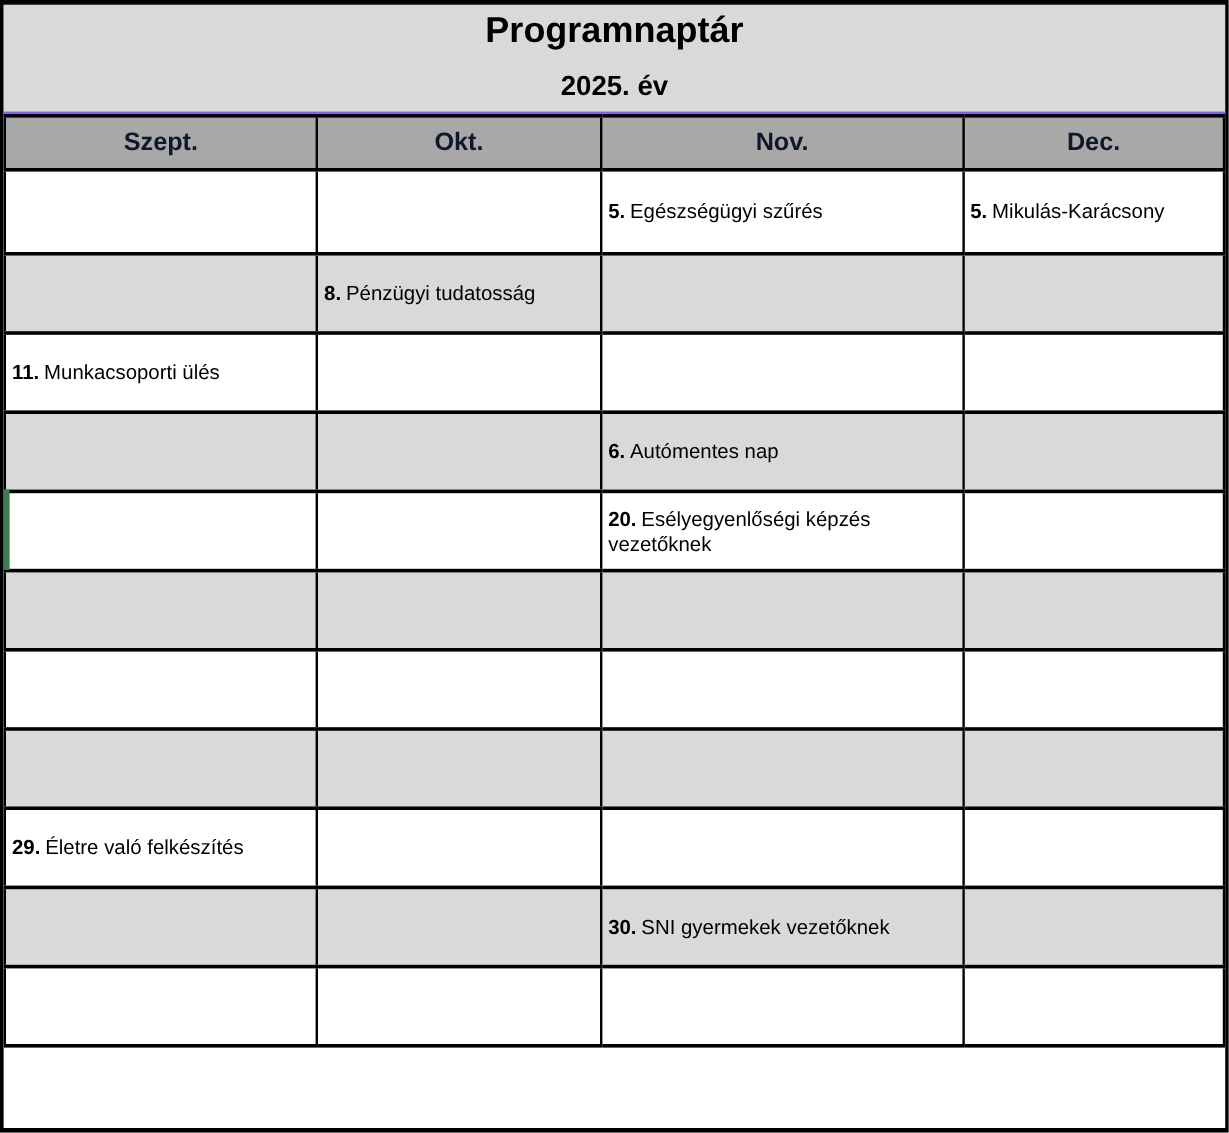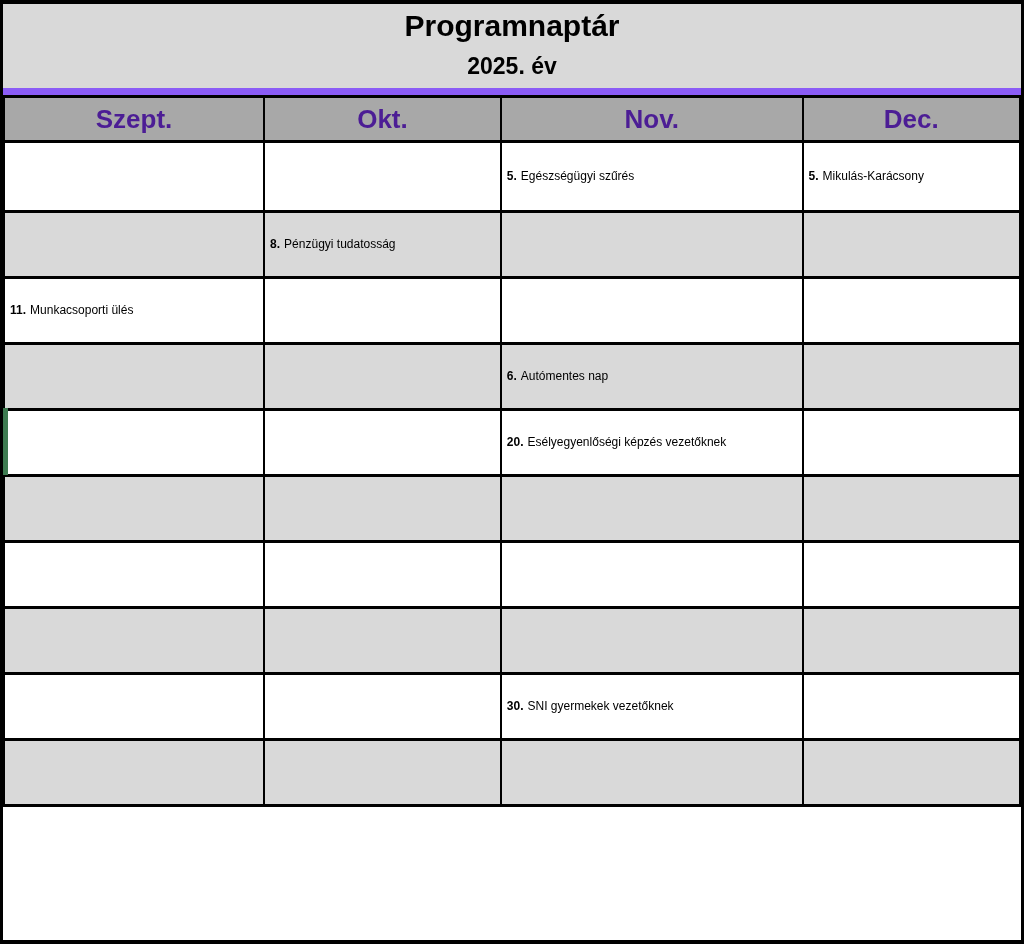--- a/index.html
+++ b/index.html
@@ -13,21 +13,21 @@
     background: #ffffff;
     border: 4px solid #000000;
     border-left-width: 3px;
     border-right-width: 3px;
     overflow: hidden;
   }
 
   .title-block {
     height: 91px;
     background: #d9d9d9;
-    border-bottom: 7px solid #8b5cf6;
+    border-bottom: 2px solid #8b5cf6;
     text-align: center;
     display: flex;
     flex-direction: column;
     justify-content: space-between;
     padding: 7px 0 10px 0;
   }
   .title-line1 { font-size: 30px; font-weight: bold; color: #000000; line-height: 1; }
   .title-line2 { font-size: 23px; font-weight: bold; color: #000000; line-height: 1; }
 
   table.grid {
@@ -39,32 +39,32 @@
   col.c-okt   { width: 23.3%; }
   col.c-nov   { width: 29.7%; }
   col.c-dec   { width: 21.4%; }
 
   thead th {
     background: #a8a8a8;
     border: 2px solid #000000;
     border-top-width: 3px;
     border-bottom-width: 3px;
     height: 45px;
-    font-size: 26px;
+    font-size: 21px;
     font-weight: bold;
-    color: #4c1d95;
+    color: #0f172a;
     text-align: center;
     vertical-align: middle;
   }
 
   tbody td {
     border: 2px solid #000000;
     border-top-width: 3px;
     border-bottom-width: 3px;
-    font-size: 12px;
+    font-size: 17px;
     color: #000000;
     line-height: 21px;
     padding: 2px 4px 2px 5px;
     vertical-align: middle;
     text-align: left;
     overflow: hidden;
   }
   tbody tr { height: 66px; background: #ffffff; }
   tbody tr:first-child { height: 70px; }
   tbody tr:nth-child(even) { background: #d9d9d9; }
@@ -149,20 +149,26 @@
         <td><span class="day"></span><span></span></td>
         <td><span class="day"></span><span></span></td>
       </tr>
       <tr>
         <td><span class="day"></span><span></span></td>
         <td><span class="day"></span><span></span></td>
         <td><span class="day"></span><span></span></td>
         <td><span class="day"></span><span></span></td>
       </tr>
       <tr>
+        <td><span class="day">29.</span><span>Életre való felkészítés</span></td>
+        <td><span class="day"></span><span></span></td>
+        <td><span class="day"></span><span></span></td>
+        <td><span class="day"></span><span></span></td>
+      </tr>
+      <tr>
         <td><span class="day"></span><span></span></td>
         <td><span class="day"></span><span></span></td>
         <td><span class="day">30.</span><span>SNI gyermekek vezetőknek</span></td>
         <td><span class="day"></span><span></span></td>
       </tr>
       <tr>
         <td><span class="day"></span><span></span></td>
         <td><span class="day"></span><span></span></td>
         <td><span class="day"></span><span></span></td>
         <td><span class="day"></span><span></span></td>

